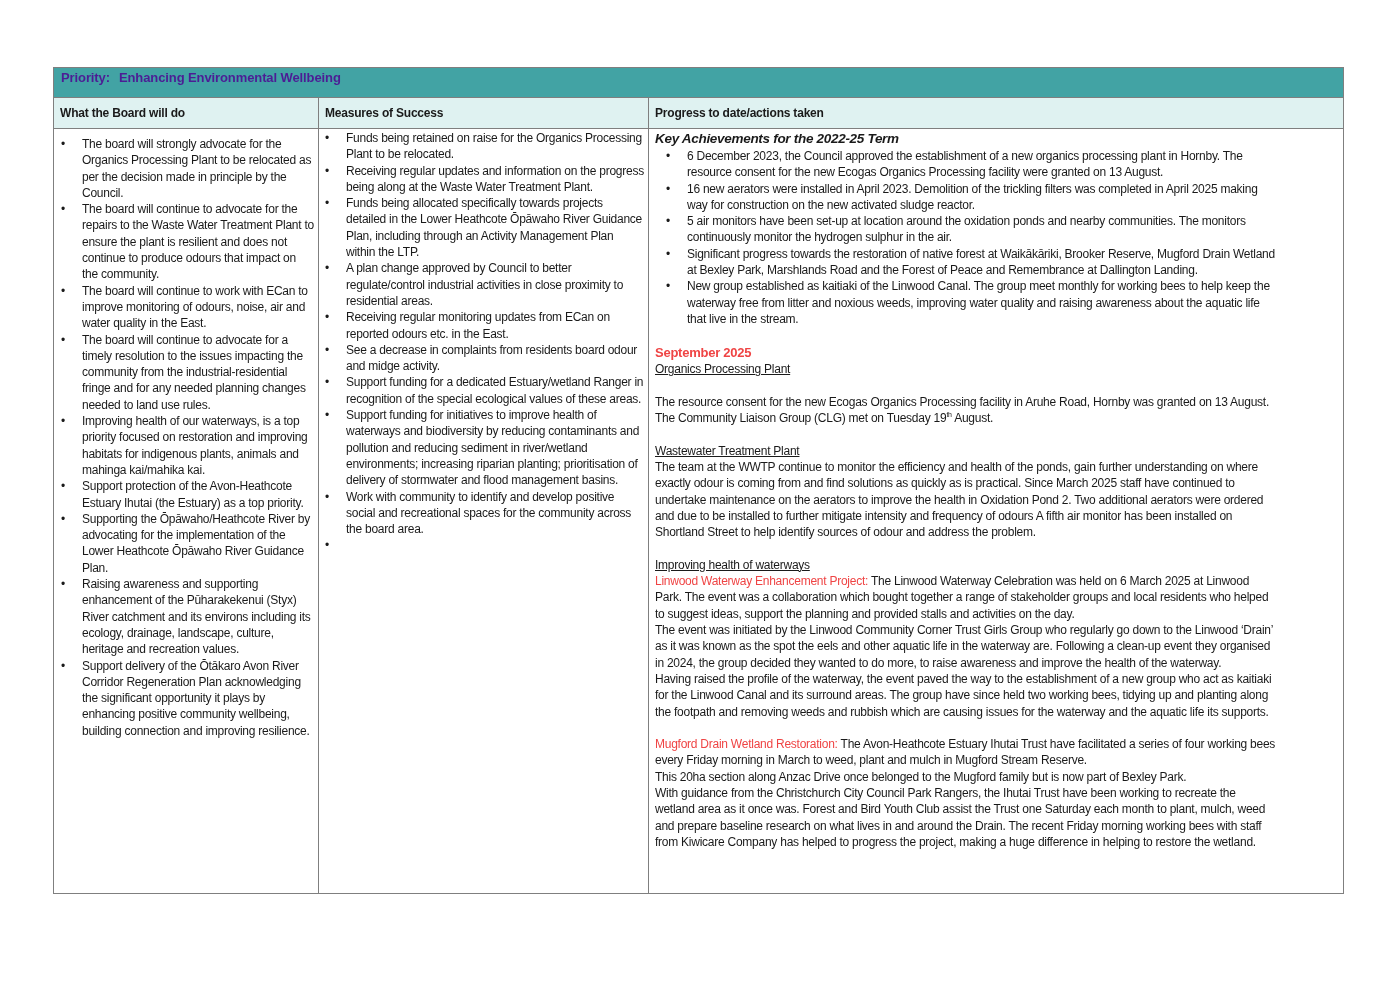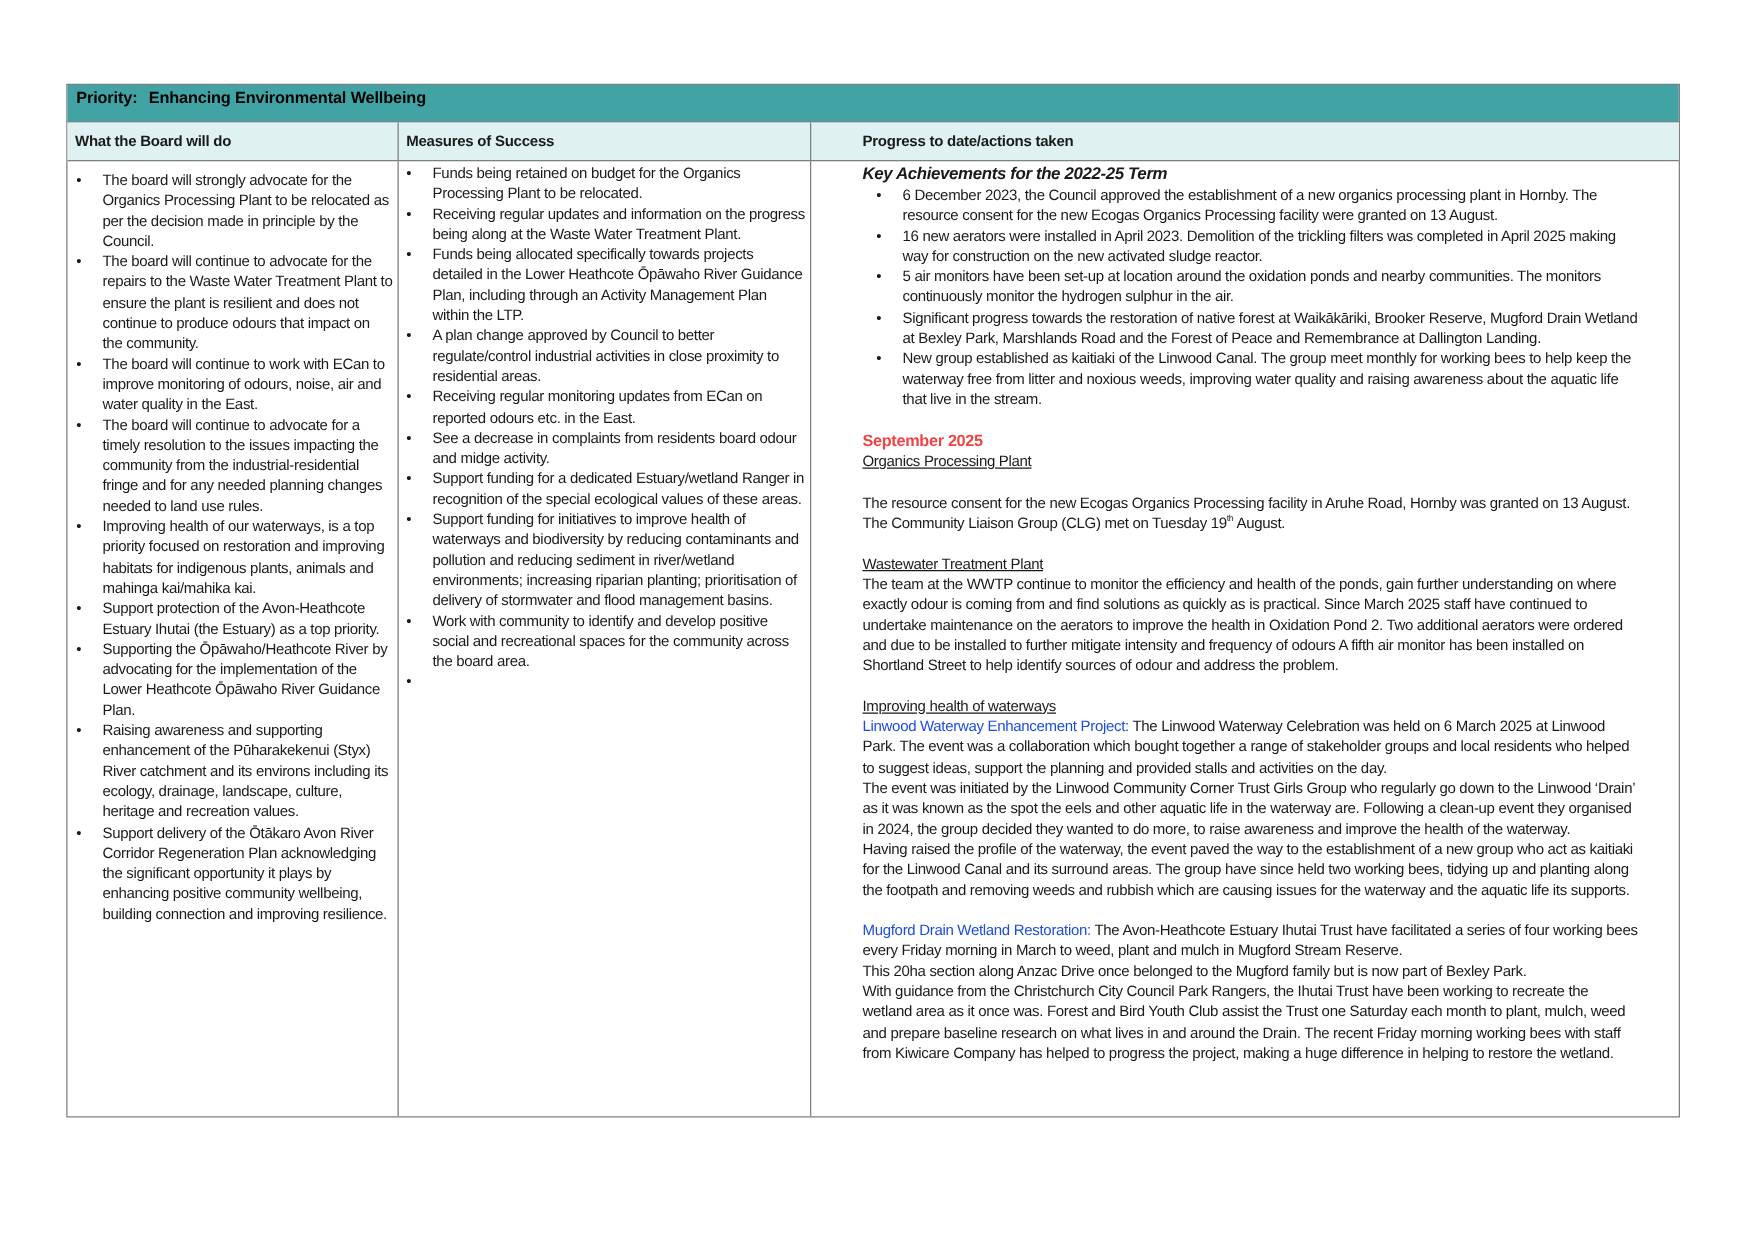--- a/index.html
+++ b/index.html
@@ -1,43 +1,43 @@
 <!DOCTYPE html>
 <html><head>
 <meta charset="utf-8">
 <style>
   html, body { margin:0; padding:0; background:#ffffff; }
   body { width:1398px; height:989px; position:relative; overflow:hidden;
          font-family:"Liberation Sans", "DejaVu Sans", sans-serif; color:#1a1a1a; }
   .tbl { position:absolute; left:53px; top:67px; width:1291px; border:1px solid #7f7f7f; box-sizing:border-box; }
-  .priority { height:30px; background:#42a3a4; border-bottom:1px solid #7f7f7f; color:#000000;
+  .priority { height:30px; background:#42a3a4; border-bottom:1px solid #7f7f7f; color:#4c1d95;
               font-weight:bold; font-size:13px; line-height:18px; padding:1px 7px; box-sizing:border-box; letter-spacing:-0.1px; }
   .priority .lbl { margin-right:9px; }
   .row { display:flex; }
   .hdr { height:30px; background:#dff2f1; border-bottom:1px solid #7f7f7f; }
   .cell { box-sizing:border-box; border-right:1px solid #7f7f7f; }
-  .cell:last-child { border-right:none;margin-left:35px; }
+  .cell:last-child { border-right:none; }
   .c1 { width:265px; } .c2 { width:330px; } .c3 { width:634px; }
   .hdr .cell { font-weight:bold; font-size:12px; line-height:30px; padding:0 6px; letter-spacing:-0.2px; }
   .body .cell { height:764px; font-size:12px; line-height:16.3px; letter-spacing:-0.25px; }
   ul { margin:0; padding:0; list-style:none; }
   li { position:relative; }
   li .b { position:absolute; font-size:12px; }
   .c1 ul { padding:7px 4px 0 28px; }
   .c1 li .b { left:-21px; }
   .c2 ul { padding:1px 4px 0 27px; }
   .c2 li .b { left:-21px; }
   .c3 { padding:0 6px; }
   .c3 .kh { font-weight:bold; font-size:13.5px; line-height:18px; margin-top:1px; letter-spacing:-0.3px;font-style:italic; }
   .c3 ul { padding:0 0 0 32px; }
   .c3 li .b { left:-21px; }
   .month { color:#ef4444; font-weight:bold; font-size:13px; line-height:17px; margin-top:17px; }
   .sub { text-decoration:underline; }
   .gap { height:16.3px; }
-  .teal { color:#1d4ed8; }
+  .teal { color:#ef4444; }
   sup { font-size:7px; line-height:0; }
 </style>
 </head>
 <body>
 
 <div class="tbl">
   <div class="priority">
     <span class="lbl">Priority:</span><span>Enhancing Environmental Wellbeing</span>
   </div>
   <div class="row hdr">
@@ -54,21 +54,21 @@
           <li><span class="b">•</span><span>The board will continue to advocate for a timely resolution to the issues impacting the community from the industrial-residential fringe and for any needed planning changes needed to land use rules.</span></li>
           <li><span class="b">•</span><span>Improving health of our waterways, is a top priority focused on restoration and improving habitats for indigenous plants, animals and mahinga kai/mahika kai.</span></li>
           <li><span class="b">•</span><span>Support protection of the Avon-Heathcote Estuary Ihutai (the Estuary) as a top priority.</span></li>
           <li><span class="b">•</span><span>Supporting the Ōpāwaho/Heathcote River by advocating for the implementation of the Lower Heathcote Ōpāwaho River Guidance Plan.</span></li>
           <li><span class="b">•</span><span>Raising awareness and supporting enhancement of the Pūharakekenui (Styx) River catchment and its environs including its ecology, drainage, landscape, culture, heritage and recreation values.</span></li>
           <li><span class="b">•</span><span>Support delivery of the Ōtākaro Avon River Corridor Regeneration Plan acknowledging the significant opportunity it plays by enhancing positive community wellbeing, building connection and improving resilience.</span></li>
         </ul>
     </div>
     <div class="cell c2">
       <ul>
-          <li><span class="b">•</span><span>Funds being retained on budget for the Organics Processing Plant to be relocated.</span></li>
+          <li><span class="b">•</span><span>Funds being retained on raise for the Organics Processing Plant to be relocated.</span></li>
           <li><span class="b">•</span><span>Receiving regular updates and information on the progress being along at the Waste Water Treatment Plant.</span></li>
           <li><span class="b">•</span><span>Funds being allocated specifically towards projects detailed in the Lower Heathcote Ōpāwaho River Guidance Plan, including through an Activity Management Plan within the LTP.</span></li>
           <li><span class="b">•</span><span>A plan change approved by Council to better regulate/control industrial activities in close proximity to residential areas.</span></li>
           <li><span class="b">•</span><span>Receiving regular monitoring updates from ECan on reported odours etc. in the East.</span></li>
           <li><span class="b">•</span><span>See a decrease in complaints from residents board odour and midge activity.</span></li>
           <li><span class="b">•</span><span>Support funding for a dedicated Estuary/wetland Ranger in recognition of the special ecological values of these areas.</span></li>
           <li><span class="b">•</span><span>Support funding for initiatives to improve health of waterways and biodiversity by reducing contaminants and pollution and reducing sediment in river/wetland environments; increasing riparian planting; prioritisation of delivery of stormwater and flood management basins.</span></li>
           <li><span class="b">•</span><span>Work with community to identify and develop positive social and recreational spaces for the community across the board area.</span></li>
           <li><span class="b">•</span></li>
         </ul>

